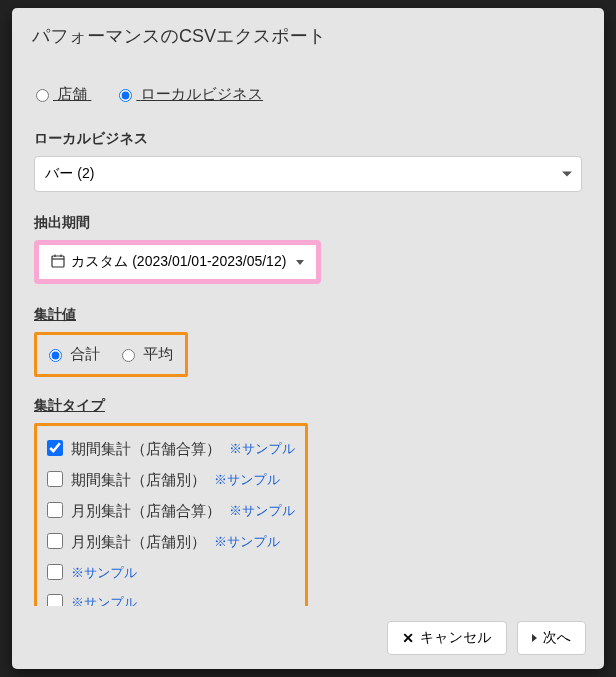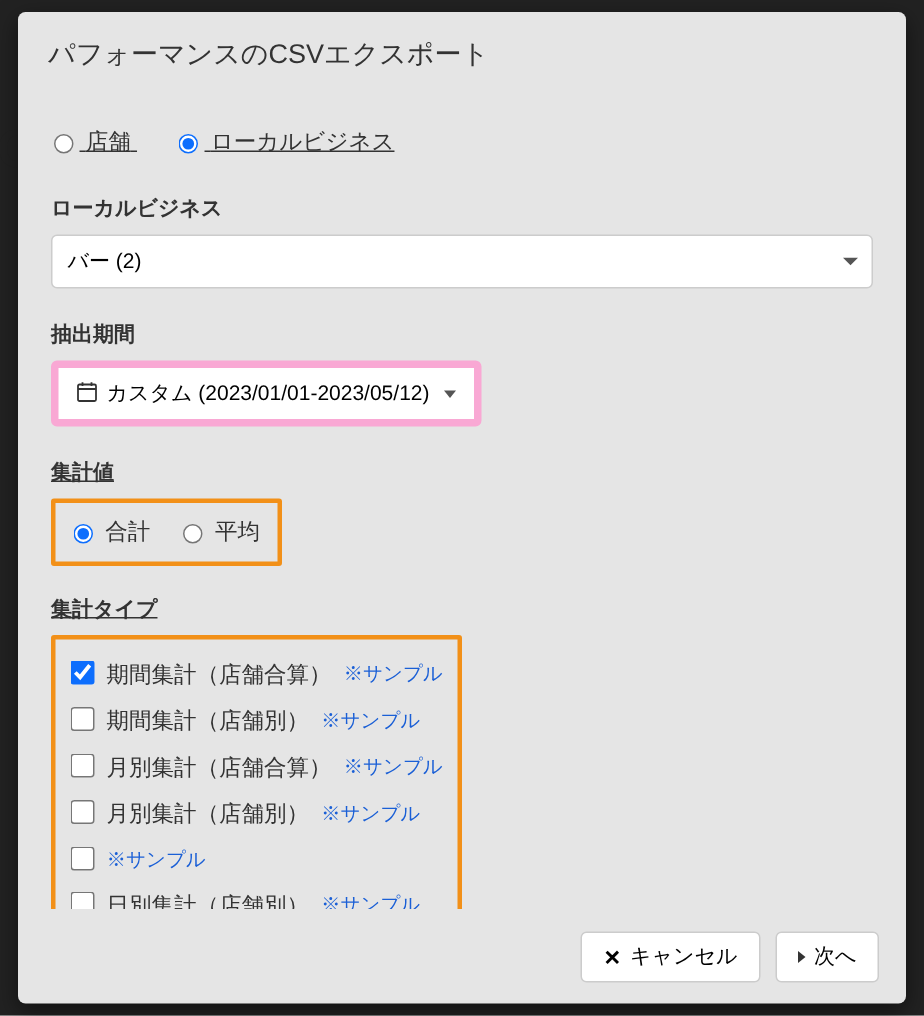--- a/index.html
+++ b/index.html
@@ -247,21 +247,20 @@
           <a class="sample-link">※サンプル</a>
         </div><div class="type-row">
           <input type="checkbox" style="">
           <span class="type-label">月別集計（店舗別）</span>
           <a class="sample-link">※サンプル</a>
         </div><div class="type-row">
           <input type="checkbox" style="">
           <a class="sample-link">※サンプル</a>
         </div><div class="type-row">
           <input type="checkbox" style="">
-          <span class="type-label">日別集計（店舗別）</span>
           <a class="sample-link">※サンプル</a>
         </div></div>
 
   </div>
 
   <div class="modal-footer">
     <button class="btn">
       <span class="x-icon">✕</span>
       <span>キャンセル</span>
     </button>

